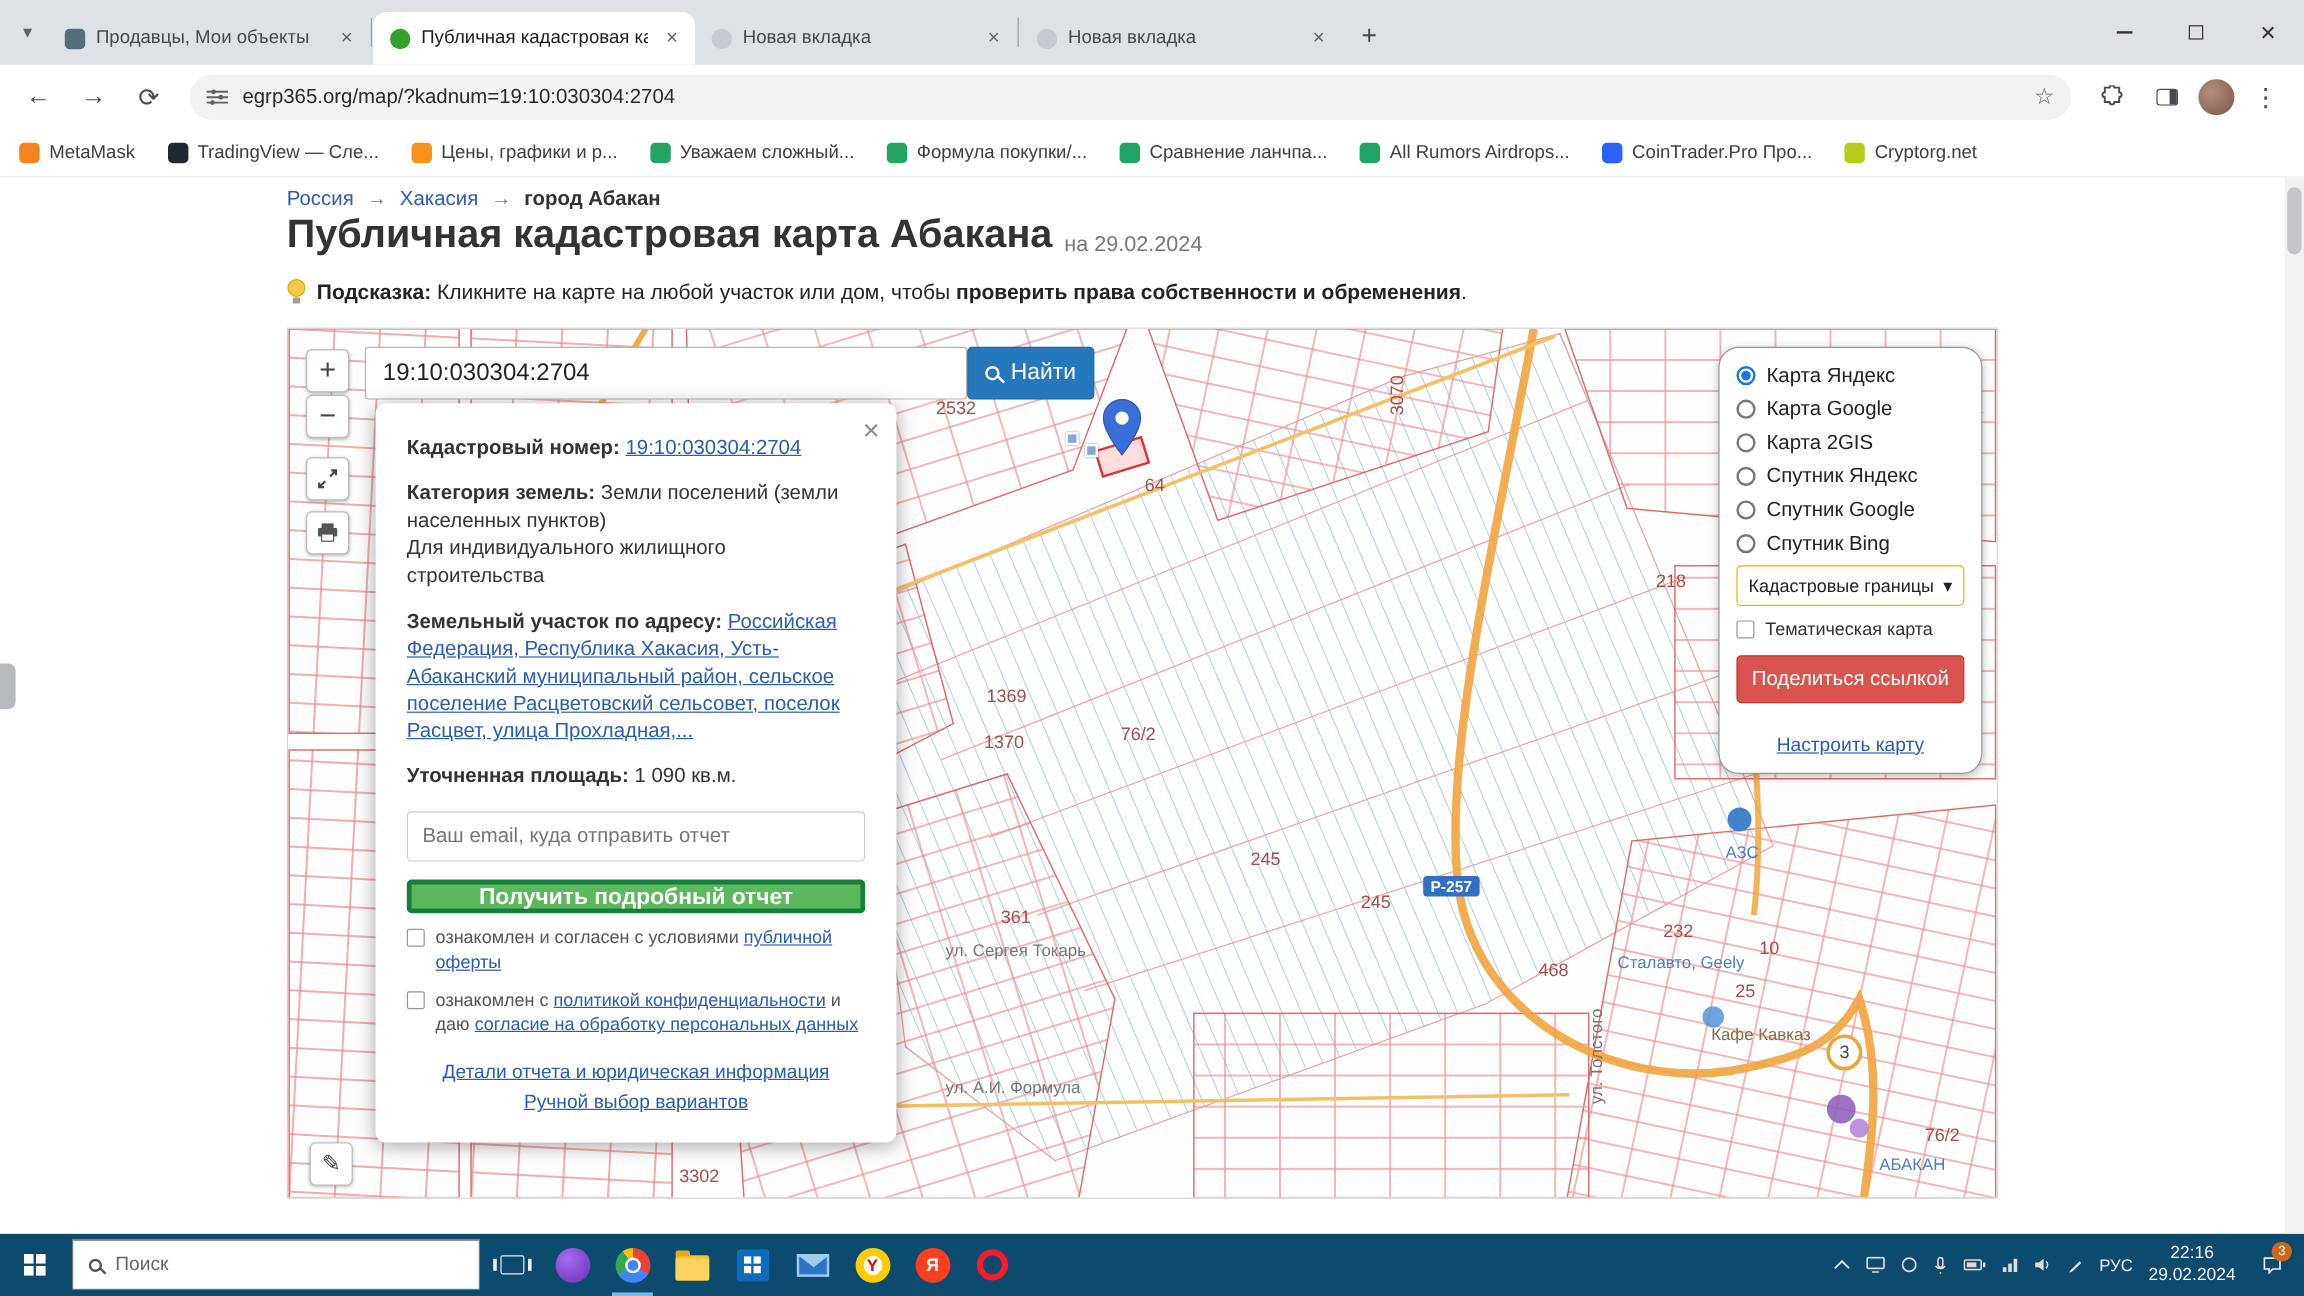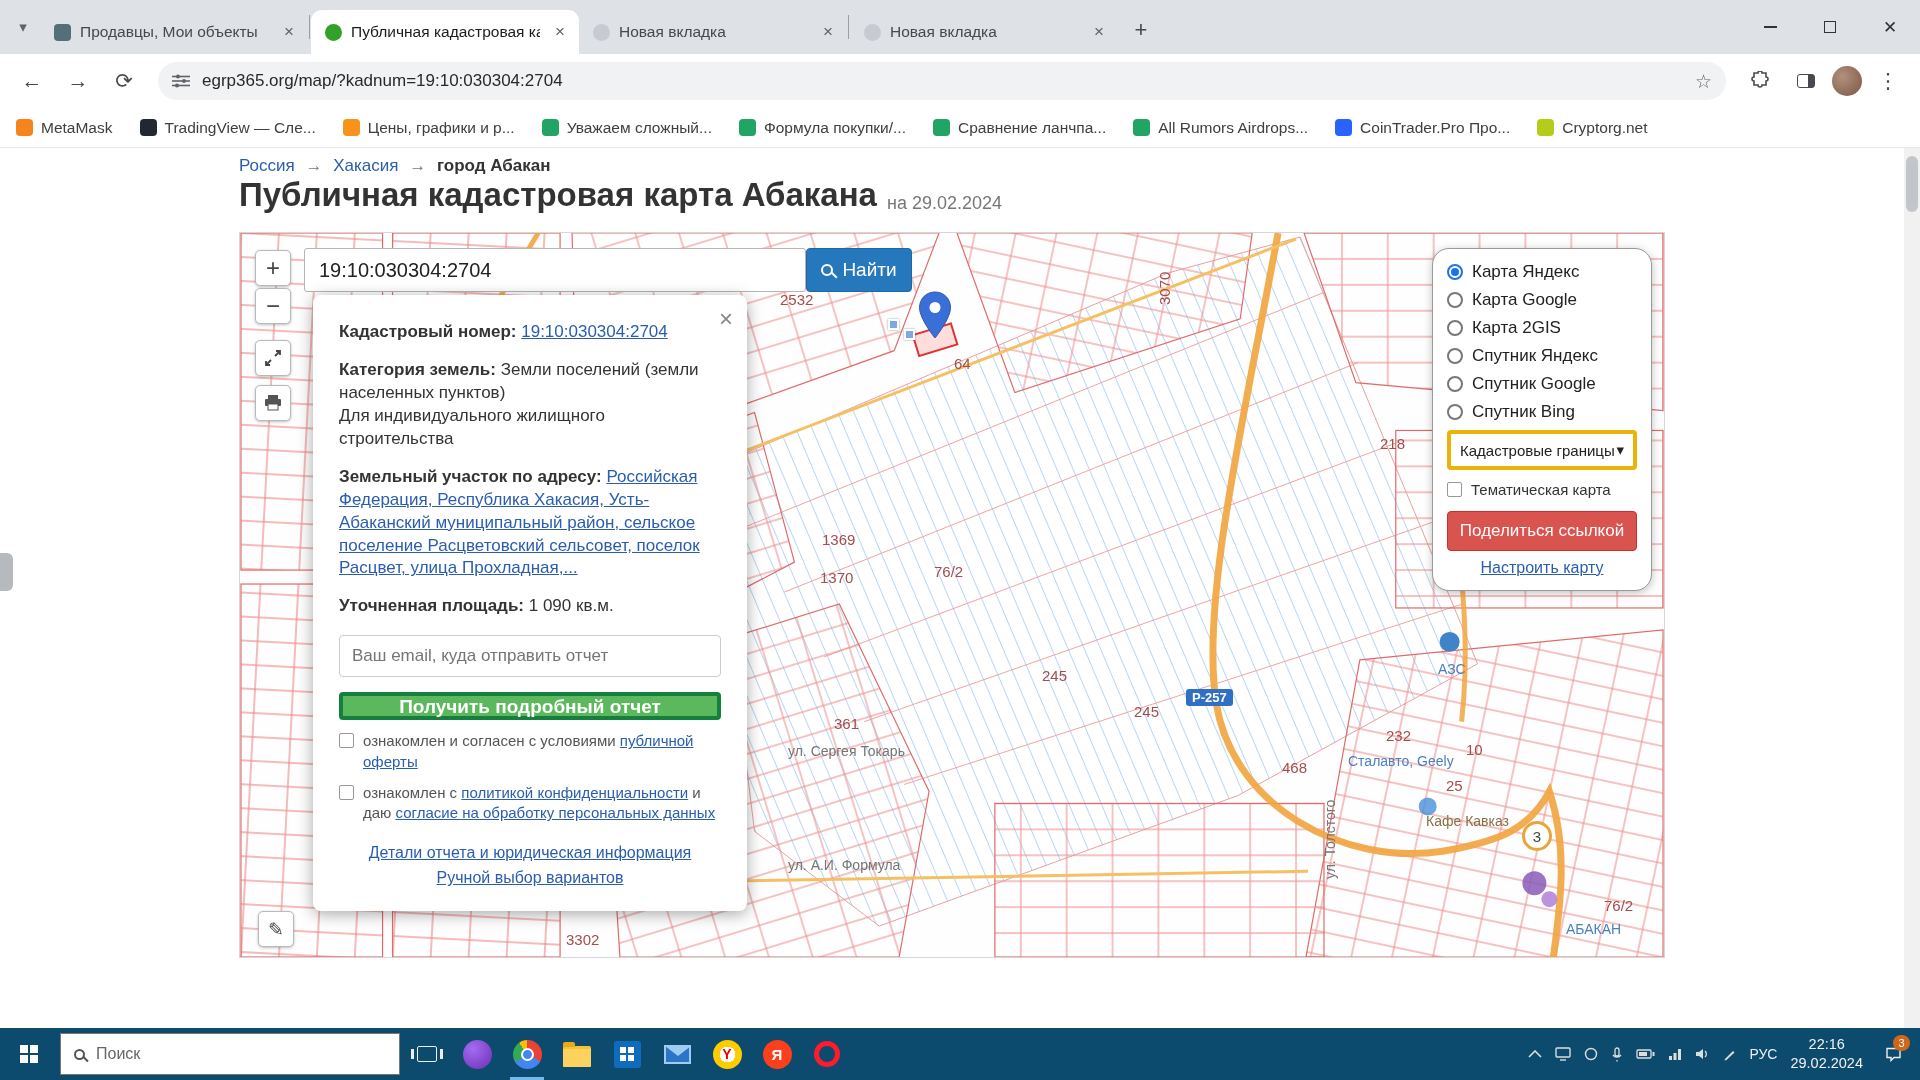--- a/index.html
+++ b/index.html
@@ -73,24 +73,24 @@
   .reportbtn{margin-top:15px;width:100%;height:28px;background:#5cb85c;border:4px solid #15803d;border-radius:4px;color:#fff;font-size:19px;font-weight:bold;display:flex;align-items:center;justify-content:center}
   .cbrow{display:flex;gap:9px;font-size:15px;color:#555;margin-top:11px;line-height:1.35}
   .cb{width:15px;height:15px;border:1px solid #979797;border-radius:2px;margin-top:2px;flex:0 0 auto;background:#fff}
   .plinks{margin-top:18px;text-align:center;font-size:16px;line-height:1.55}
 
   .layers{position:absolute;top:15px;right:12px;width:220px;background:#fff;border:1px solid #999;border-radius:17px;box-shadow:0 2px 8px rgba(0,0,0,.25);padding:13px 14px;z-index:6;font-size:17px;color:#222}
   .radio-row{display:flex;align-items:center;gap:9px;margin-bottom:8px}
   .radio{width:16px;height:16px;border:2px solid #777;border-radius:50%;position:relative;flex:0 0 auto}
   .radio.sel{border-color:#1a73e8}
   .radio.sel:after{content:"";position:absolute;inset:2px;background:#1a73e8;border-radius:50%}
-  .select{margin-top:7px;height:34px;border:4px solid #eab308;border-radius:4px;display:flex;align-items:center;justify-content:space-between;padding:16px 9px;font-size:15px;color:#222;background:#fff}
+  .select{margin-top:7px;height:34px;border:1px solid #eab308;border-radius:4px;display:flex;align-items:center;justify-content:space-between;padding:16px 9px;font-size:15px;color:#222;background:#fff}
   .cbx-row{display:flex;align-items:center;gap:9px;margin-top:11px;font-size:15px;color:#333}
   .sharebtn{margin-top:13px;height:40px;background:#d9534f;border:1px solid #c9302c;border-radius:4px;color:#fff;font-size:17px;display:flex;align-items:center;justify-content:center}
-  .configlink{display:block;margin-top:8px;text-align:center;font-size:16px}
+  .configlink{display:block;margin-top:27px;text-align:center;font-size:16px}
 
   .map-label{position:absolute;font-size:15px;color:#a34d4d;white-space:nowrap;z-index:3}
   .lbl-street{color:#757575;font-size:14px}
   .lbl-poi{color:#8a6d46;font-size:14px}
   .lbl-poi-blue{color:#4a7fc0;font-size:14px}
   .lbl-road{background:#2f6fc4;color:#fff;padding:1px 6px;border-radius:3px;font-size:13px;font-weight:bold}
   .lbl-circle{width:30px;height:30px;border-radius:50%;background:#fff;border:3px solid #e9a43c;display:flex;align-items:center;justify-content:center;font-size:15px;color:#444}
   .lbl-vert{transform:rotate(-90deg);transform-origin:0 0}
   .pin{position:absolute;left:678px;top:58px;z-index:5}
   .mini-marker{position:absolute;width:11px;height:11px;background:#7fa8e0;border:2px solid #fff;box-shadow:0 0 2px rgba(0,0,0,.4);z-index:4}
@@ -244,20 +244,27 @@
       <div class="breadcrumb">
         <span class="crumb-link">Россия</span>
         <span class="crumb-sep">→</span>
         <span class="crumb-link">Хакасия</span>
         <span class="crumb-sep">→</span>
         <span class="crumb-current">город Абакан</span>
       </div>
       <div class="title-row">
         <span class="title">Публичная кадастровая карта Абакана</span>
         <span class="title-date">на 29.02.2024</span>
+      </div>
+      <div class="hint">
+        <svg width="16" height="24">
+            <circle cx="8" cy="9" r="7" fill="#f7c948" stroke="#d9a400"></circle>
+            <rect x="5" y="17" width="6" height="5" rx="1" fill="#9e9e9e"></rect>
+          </svg>
+        <span><b>Подсказка:</b> <span>Кликните на карте на любой участок или дом, чтобы</span> <b>проверить права собственности и обременения</b><span>.</span></span>
       </div>
 
       <div class="map">
         <svg class="map-bg" viewBox="0 0 1426 726">
           <defs>
             <pattern id="g0" width="46" height="26" patternUnits="userSpaceOnUse">
                 <rect width="46" height="26" fill="none" stroke="#ef9292" stroke-width="1.1"></rect>
               </pattern>
             <pattern id="g1" width="42" height="24" patternUnits="userSpaceOnUse" patternTransform="rotate(-17)">
                 <rect width="42" height="24" fill="none" stroke="#ef9292" stroke-width="1.1"></rect>

